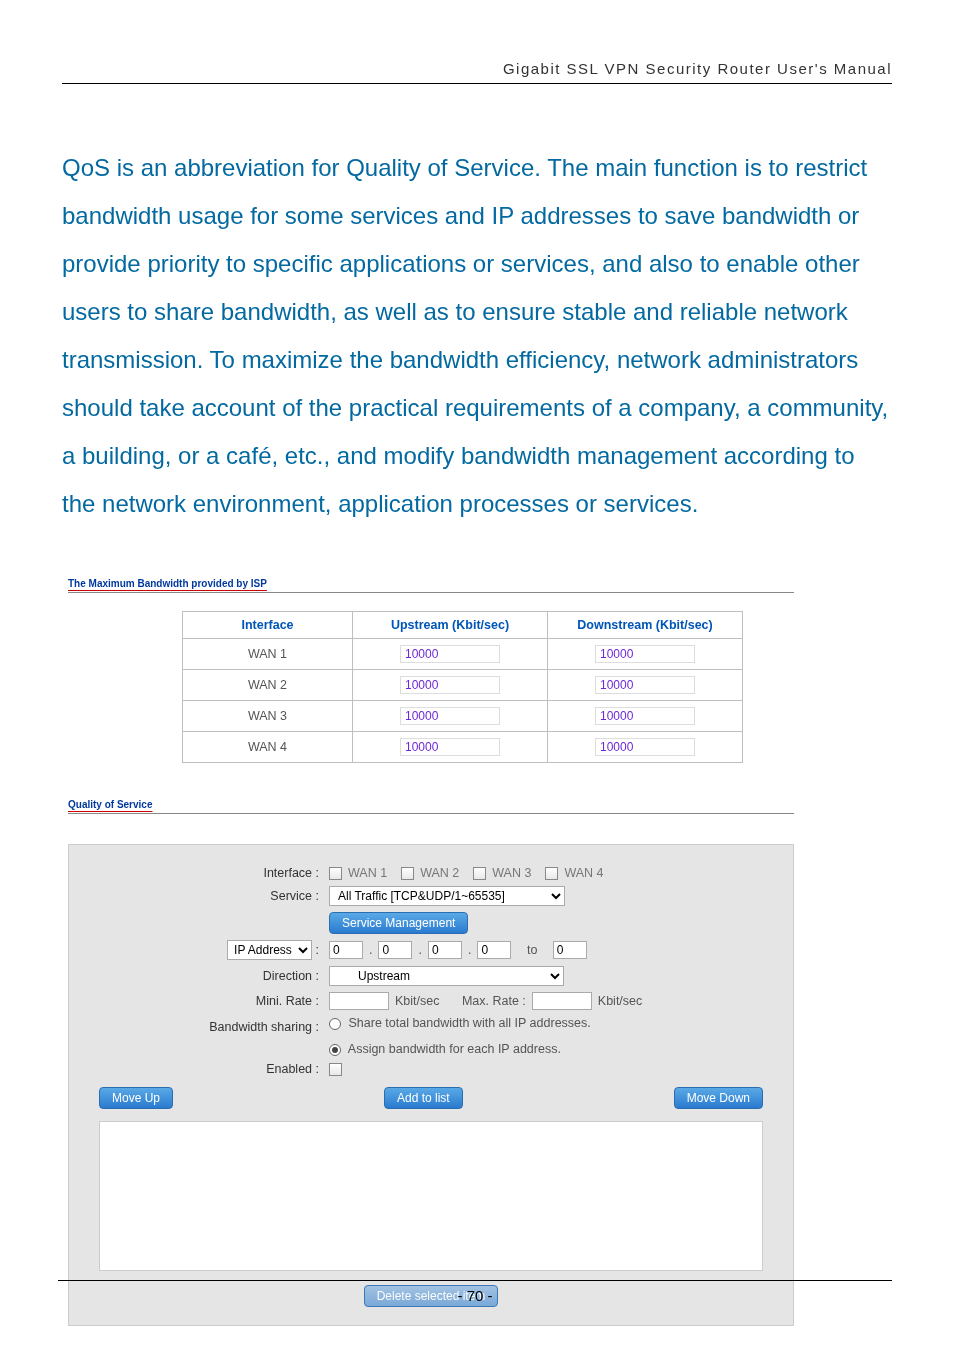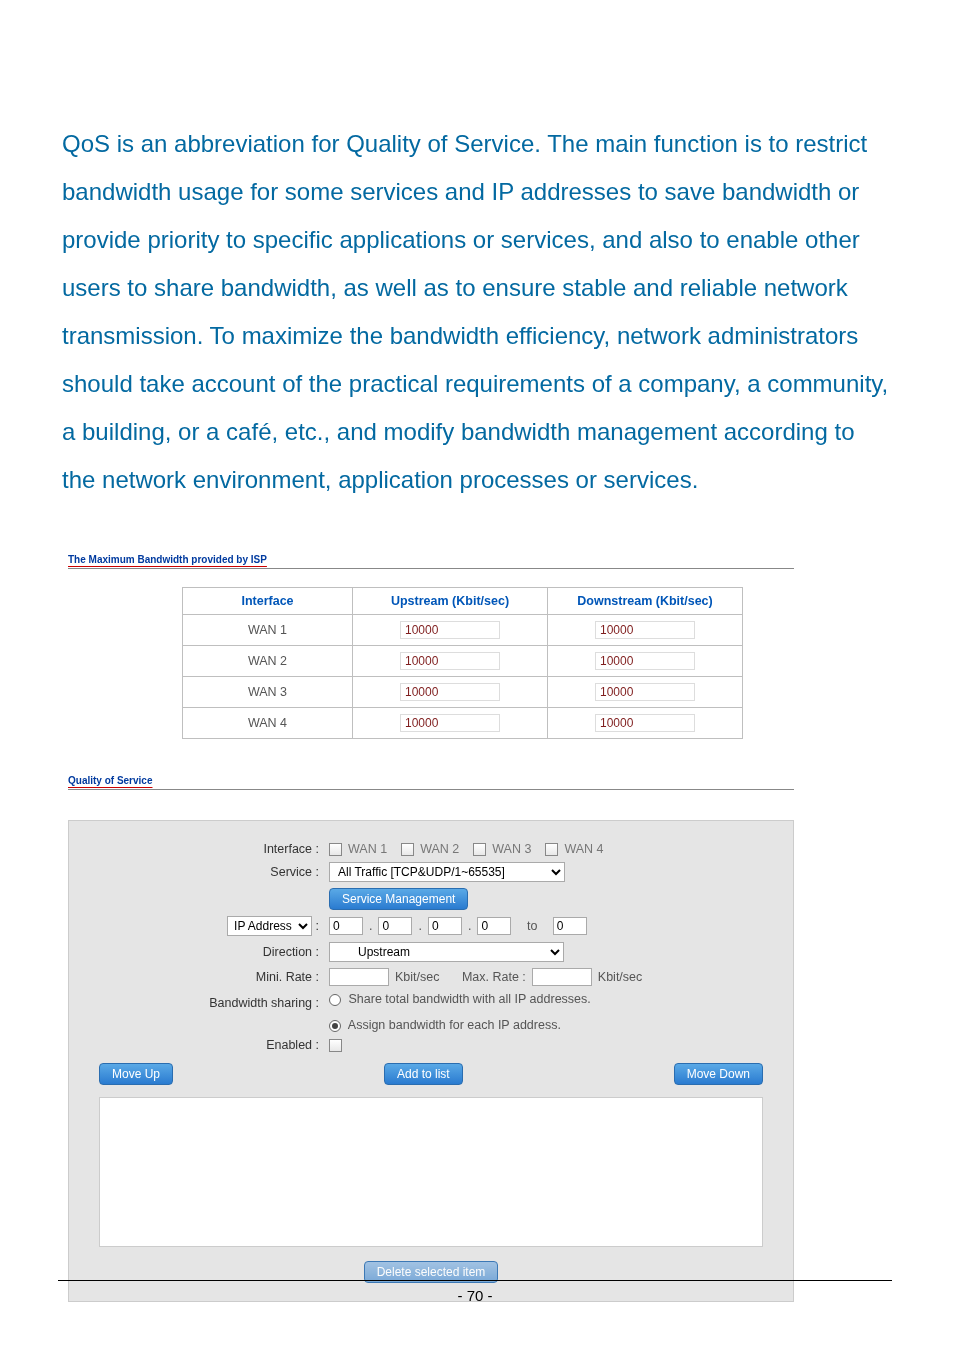--- a/index.html
+++ b/index.html
@@ -55,21 +55,21 @@
     text-align: center;
     background: #fff;
   }
   .bw-table th {
     color: #0056b8;
     font-weight: bold;
   }
   .bw-table td.iface { width: 170px; color: #555; }
   .bw-table th.iface { width: 170px; }
   .bw-table th.up, .bw-table th.dn { width: 195px; }
-  .bw-table td.up, .bw-table td.dn { width: 195px; color: #7f1d1d; }
+  .bw-table td.up, .bw-table td.dn { width: 195px; color: #6d28d9; }
   .val-box {
     display: inline-block;
     width: 100px;
     border: 1px solid #ddd;
     padding: 1px 4px;
     font-size: 12px;
     text-align: left;
     background: #fff;
   }
 
@@ -163,20 +163,21 @@
     display:inline-flex; align-items:center; gap:2px;
   }
   .ip-sel {
     border:1px solid #aaa; background:#fff; font-size:12px; padding:1px 2px; height:20px;
   }
 </style>
 </head>
 <body>
 
 <div class="page">
+  <div class="header-line">Gigabit  SSL  VPN  Security  Router  User's  Manual</div>
 
   <p class="intro">QoS is an abbreviation for Quality of Service. The main function is to restrict bandwidth usage for some services and IP addresses to save bandwidth or provide priority to specific applications or services, and also to enable other users to share bandwidth, as well as to ensure stable and reliable network transmission. To maximize the bandwidth efficiency, network administrators should take account of the practical requirements of a company, a community, a building, or a café, etc., and modify bandwidth management according to the network environment, application processes or services.</p>
 
   <div class="section-title">
     <span class="section-title-red">The Maximum Bandwidth provided by ISP</span>
   </div>
 
   <table class="bw-table">
     <tbody>
         <tr>

